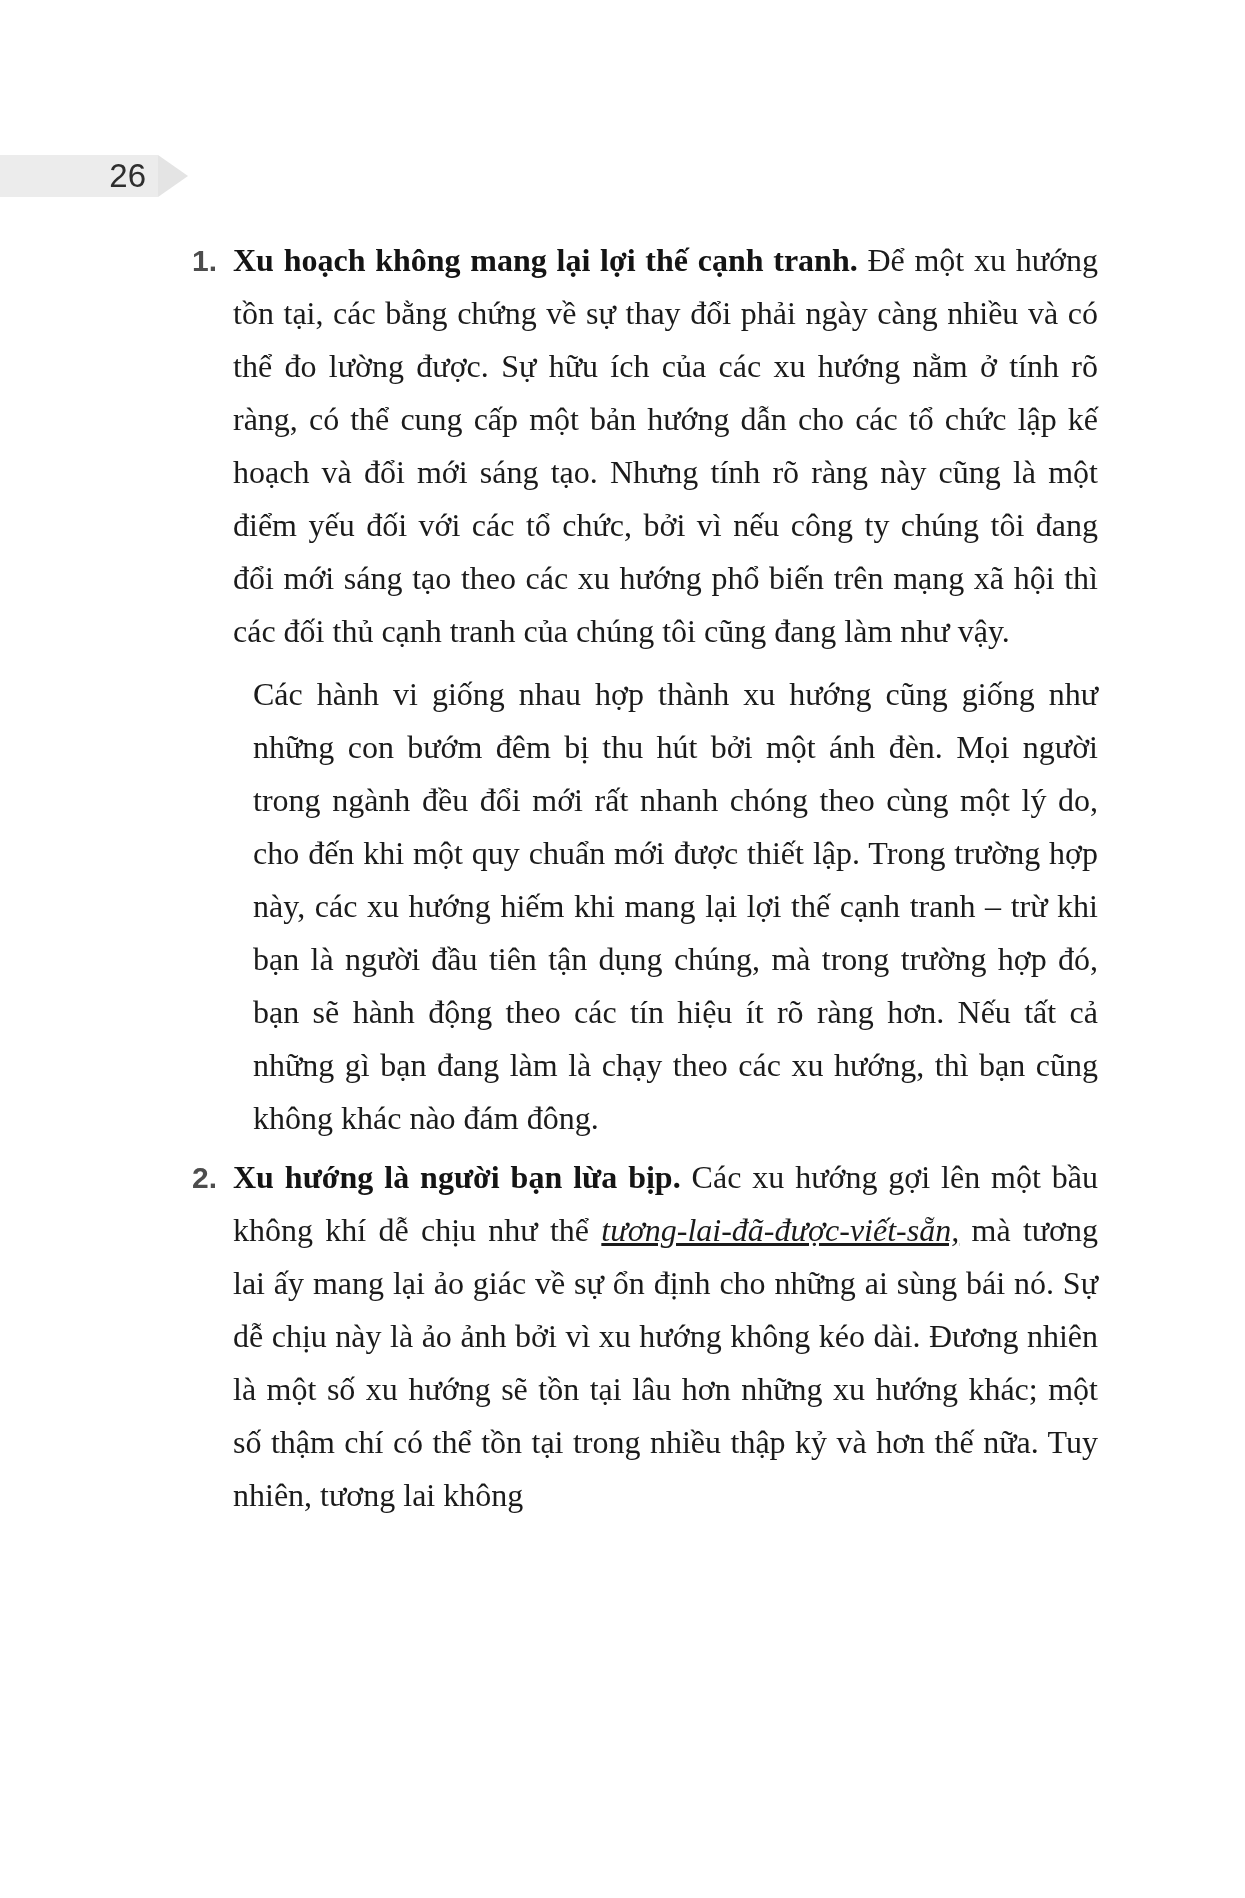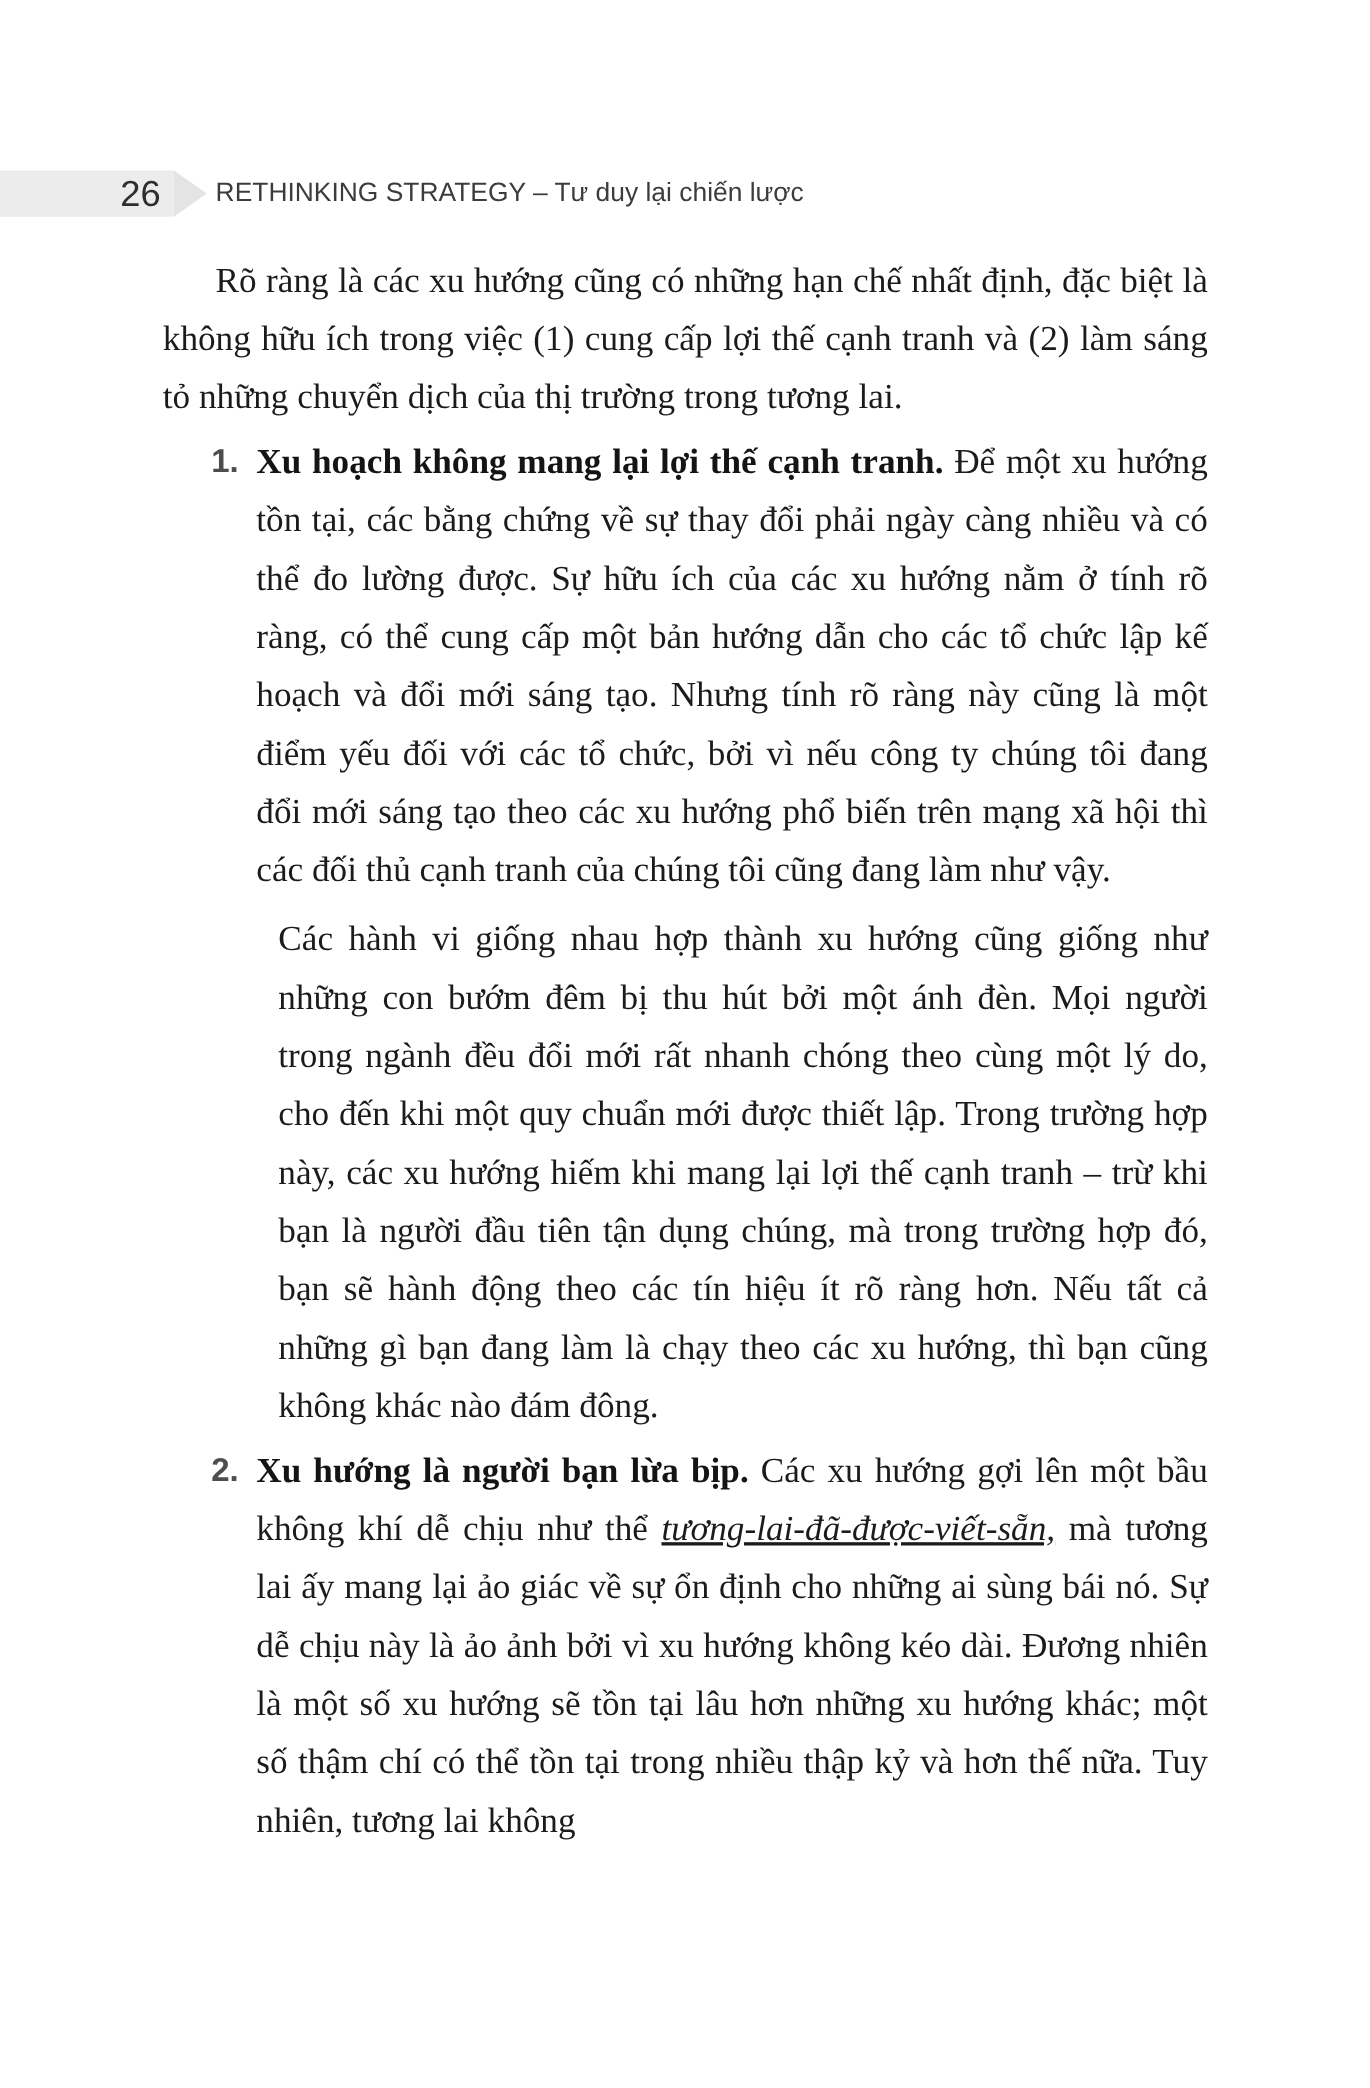--- a/index.html
+++ b/index.html
@@ -124,26 +124,24 @@
 
 <div class="page">
 
   <header class="page-header">
     <div class="number-banner">
       <span class="banner-rect">
         <span class="page-num">26</span>
       </span>
       <span class="banner-tip"></span>
     </div>
-    <div class="header-title">RETHINKING STRATEGY – Tư duy lại chiến lược</div>
   </header>
 
   <main class="body-text">
 
-    <p class="intro">Rõ ràng là các xu hướng cũng có những hạn chế nhất định, đặc biệt là không hữu ích trong việc (1) cung cấp lợi thế cạnh tranh và (2) làm sáng tỏ những chuyển dịch của thị trường trong tương lai.</p>
 
     <ol class="num-list">
 
       <li class="list-item">
         <span class="item-num">1.</span>
         <p class="item-para">
           <b class="lead">Xu hoạch không mang lại lợi thế cạnh tranh.</b>
           <span>Để một xu hướng tồn tại, các bằng chứng về sự thay đổi phải ngày càng nhiều và có thể đo lường được. Sự hữu ích của các xu hướng nằm ở tính rõ ràng, có thể cung cấp một bản hướng dẫn cho các tổ chức lập kế hoạch và đổi mới sáng tạo. Nhưng tính rõ ràng này cũng là một điểm yếu đối với các tổ chức, bởi vì nếu công ty chúng tôi đang đổi mới sáng tạo theo các xu hướng phổ biến trên mạng xã hội thì các đối thủ cạnh tranh của chúng tôi cũng đang làm như vậy.</span>
         </p>
         <p class="item-para">Các hành vi giống nhau hợp thành xu hướng cũng giống như những con bướm đêm bị thu hút bởi một ánh đèn. Mọi người trong ngành đều đổi mới rất nhanh chóng theo cùng một lý do, cho đến khi một quy chuẩn mới được thiết lập. Trong trường hợp này, các xu hướng hiếm khi mang lại lợi thế cạnh tranh – trừ khi bạn là người đầu tiên tận dụng chúng, mà trong trường hợp đó, bạn sẽ hành động theo các tín hiệu ít rõ ràng hơn. Nếu tất cả những gì bạn đang làm là chạy theo các xu hướng, thì bạn cũng không khác nào đám đông.</p>

